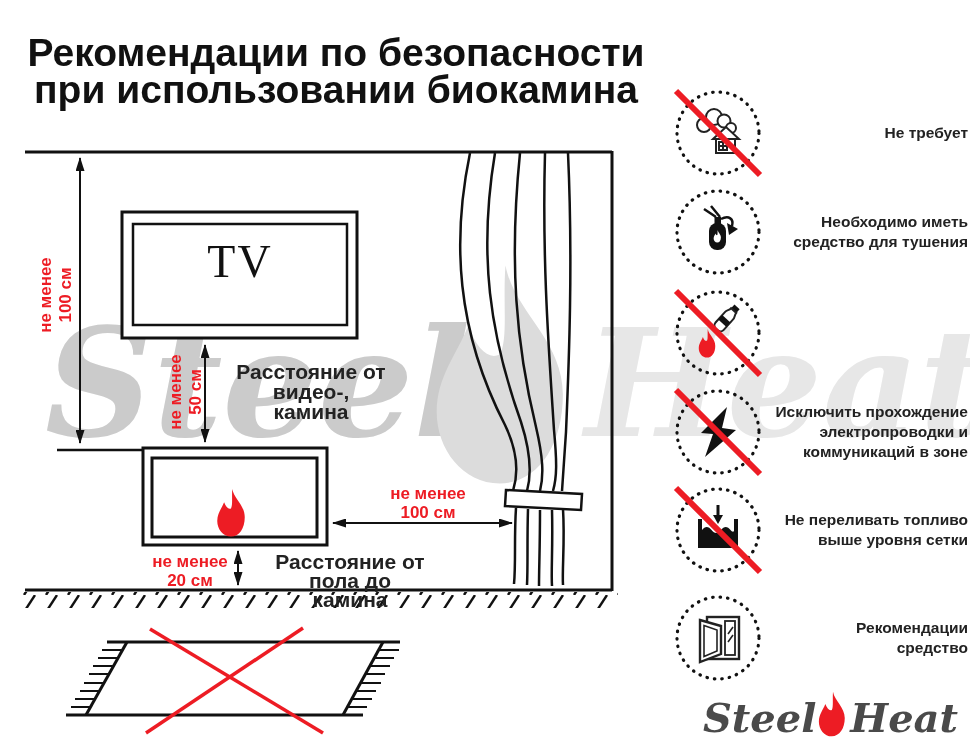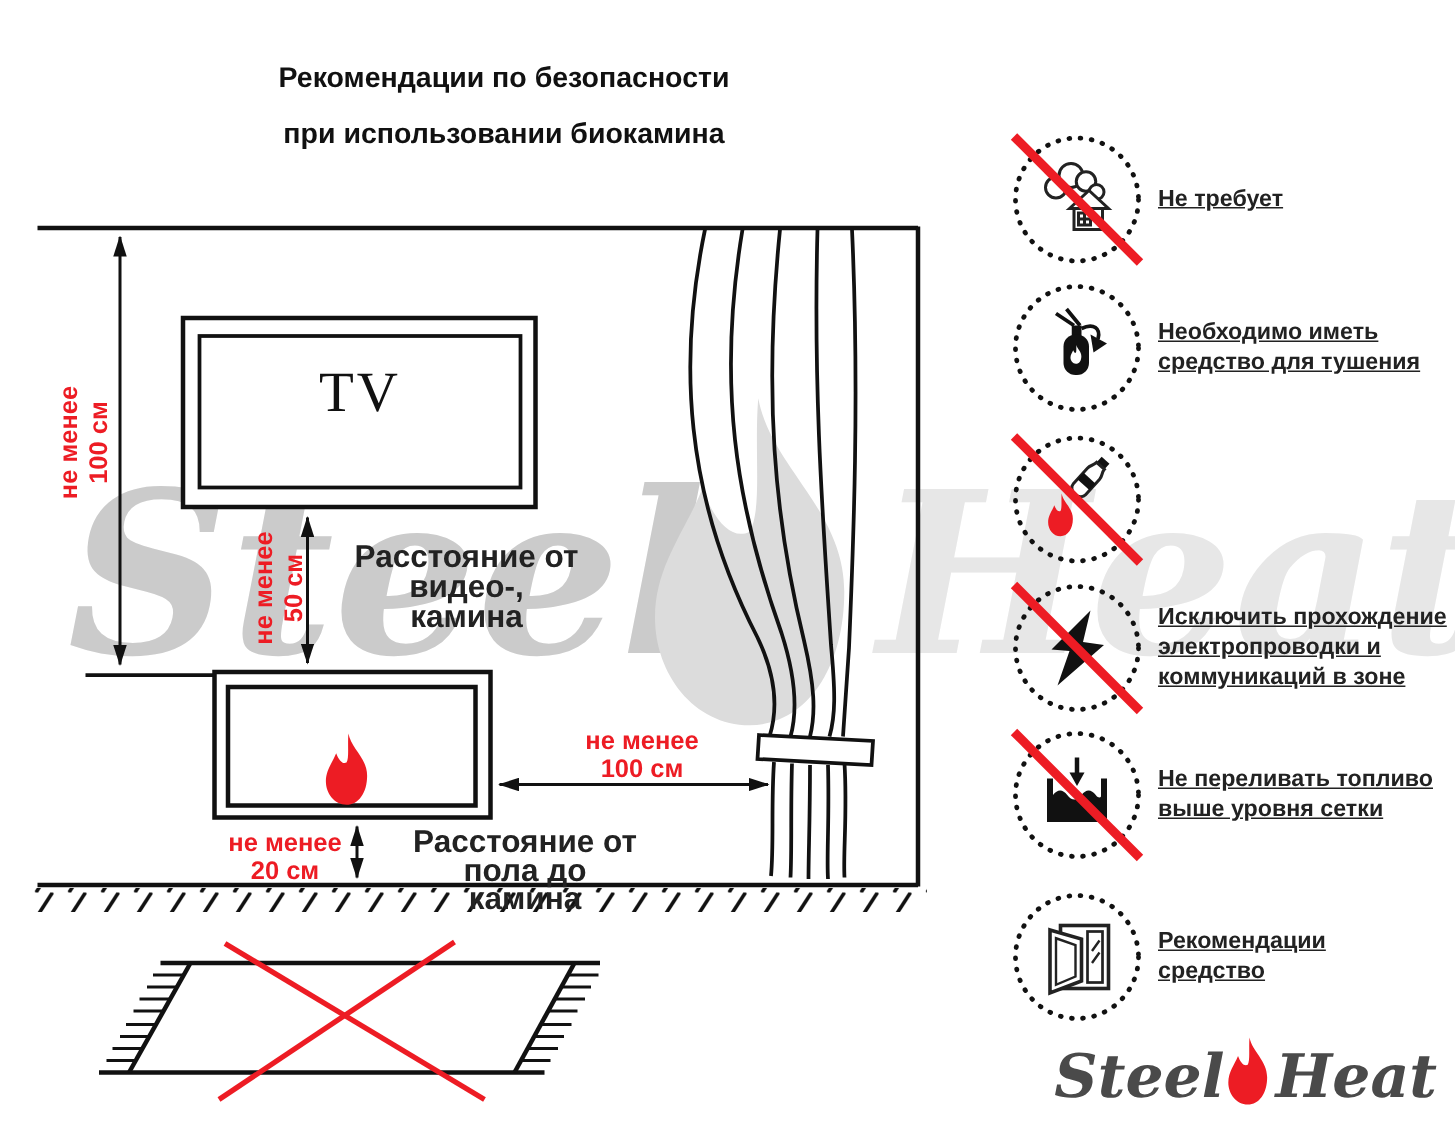--- a/index.html
+++ b/index.html
@@ -1,20 +1,20 @@
 <!DOCTYPE html>
 <html><head>
 <meta charset="utf-8">
 <style>
   html,body{margin:0;padding:0;background:#fff;}
   #page{position:relative;width:970px;height:749px;background:#fff;overflow:hidden;
         font-family:"Liberation Sans",sans-serif;color:#222;}
   
   #title{position:absolute;left:20px;top:34px;width:632px;text-align:center;
-         font-size:19px;line-height:37px;font-weight:bold;color:#111;}
+         font-size:39px;line-height:37px;font-weight:bold;color:#111;}
   
   .wm{position:absolute;font-family:"DejaVu Serif",serif;font-style:italic;font-weight:bold;
       font-size:150px;white-space:nowrap;z-index:0;pointer-events:none;}
   #wm-steel{left:45px;top:295px;color:#cbcbcb;}
   #wm-heat{left:585px;top:295px;color:#e7e7e7;}
   #wm-flame{position:absolute;left:408px;top:262px;z-index:0;}
   
   #diagram-svg{position:absolute;left:0;top:0;z-index:1;}
   
   .dim{position:absolute;z-index:2;color:#ed1c24;font-weight:bold;font-size:17px;
@@ -24,25 +24,25 @@
        line-height:20px;text-align:center;}
   .lbl span{display:block;}
   #dim-wall{left:1px;top:275px;width:110px;transform:rotate(-90deg);}
   #dim-tv{left:134px;top:372px;width:104px;transform:rotate(-90deg);}
   #dim-curtain{left:360px;top:484px;width:136px;line-height:19px;}
   #dim-floor{left:146px;top:552px;width:88px;line-height:19px;}
   #label-av{left:220px;top:362px;width:182px;}
   #label-floor{left:250px;top:552px;width:200px;line-height:19px;}
   #tv-text{position:absolute;z-index:2;left:133px;top:224px;width:214px;height:75px;
            display:flex;align-items:center;justify-content:center;
-           font-family:"Liberation Serif",serif;font-size:38px;letter-spacing:2px;color:#111;}
+           font-family:"Liberation Serif",serif;font-size:46px;letter-spacing:2px;color:#111;}
   
   .rule{position:absolute;left:672px;width:296px;display:flex;align-items:center;gap:8px;z-index:2;}
   .rule-icon{flex:0 0 92px;}
-  .rule-text{flex:1;text-align:left;font-size:15.5px;line-height:20px;font-weight:bold;color:#222;text-decoration:underline;}
+  .rule-text{flex:1;text-align:right;font-size:15.5px;line-height:20px;font-weight:bold;color:#222;}
   .rule-text span{display:block;}
   
   #logo{position:absolute;right:12px;bottom:6px;display:flex;align-items:center;z-index:2;
         font-family:"DejaVu Serif",serif;font-style:italic;font-weight:bold;
         font-size:40px;color:#4a4a4a;}
   #logo svg{margin:0 -3px 6px -3px;}
 </style>
 </head>
 <body>
 

